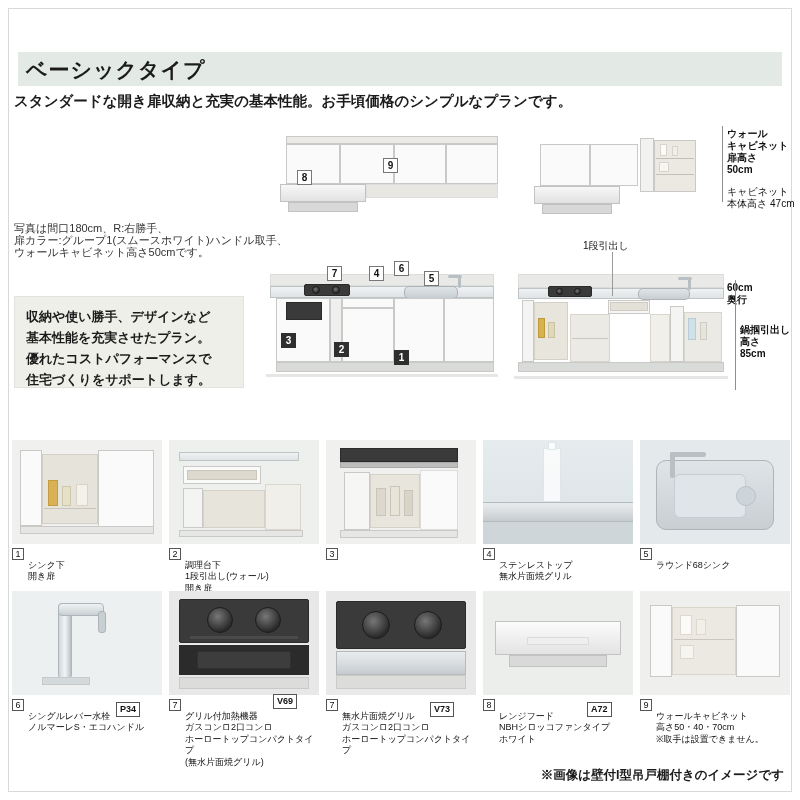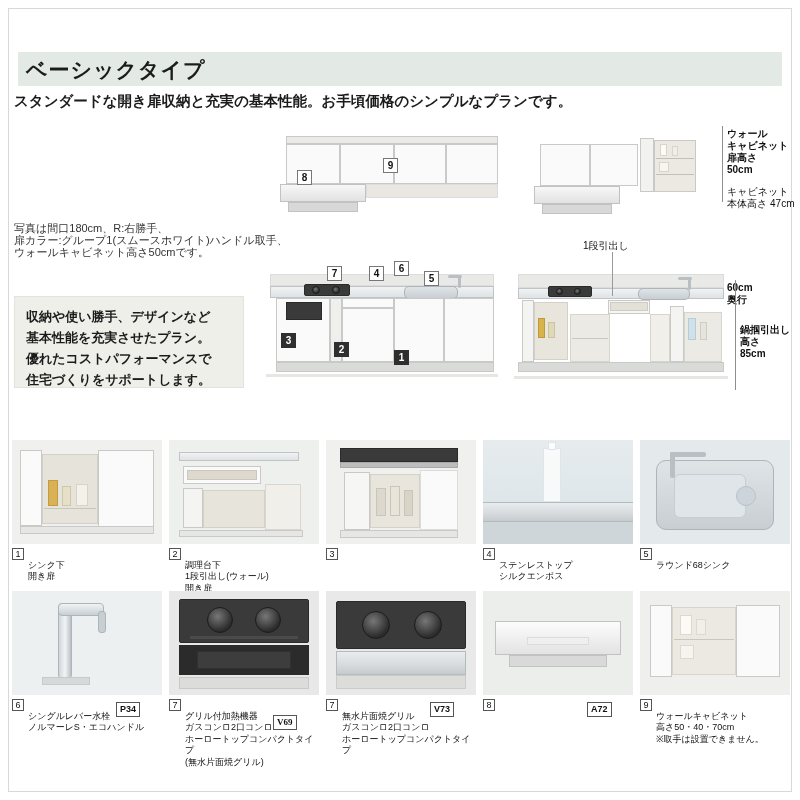--- a/index.html
+++ b/index.html
@@ -404,21 +404,21 @@
         <div class="bg-soft" style="background:#e8edef;"></div>
         <div class="panel" style="left:0; top:0; width:150px; height:62px; background:linear-gradient(180deg,#e6ecee 0%,#dfe6e9 100%); border:0;"></div>
         <div class="panel steel" style="left:0; top:62px; width:150px; height:20px; border-left:0; border-right:0;"></div>
         <div class="panel" style="left:0; top:82px; width:150px; height:22px; background:#cfd6da; border:0;"></div>
 
         <div class="panel" style="left:60px; top:8px; width:18px; height:54px; background:rgba(255,255,255,0.75); border-color:#dfe6e8;"></div>
         <div class="panel" style="left:65px; top:2px; width:8px; height:8px; background:rgba(255,255,255,0.85); border-color:#dfe6e8;"></div>
       </div>
       <div class="cap" style="white-space:pre-line;">
         <span class="num">4</span><span>ステンレストップ
-シルクエンボス</span>
+無水片面焼グリル</span>
       </div>
     </div>
 
     <div class="cell" style="left:632px; top:0;">
       <div class="thumb">
         <div class="bg-soft" style="background:#e4e9ec;"></div>
         <div class="sinkbowl" style="left:16px; top:20px; width:118px; height:70px; border-radius:10px;"></div>
         <div class="panel" style="left:34px; top:34px; width:72px; height:44px; background:#dfe5e9; border-color:#c6ced3; border-radius:6px;"></div>
         <div class="panel" style="left:96px; top:46px; width:20px; height:20px; background:#cdd5da; border-color:#b9c2c8; border-radius:50%;"></div>
         <div class="faucet" style="left:30px; top:12px; width:5px; height:26px;"></div>
@@ -454,21 +454,21 @@
         <div class="panel dark" style="left:10px; top:54px; width:130px; height:30px; background:#2b2b2b;"></div>
         <div class="panel" style="left:28px; top:60px; width:94px; height:18px; background:#3d3d3d; border-color:#303030;"></div>
         <div class="panel grey" style="left:10px; top:86px; width:130px; height:12px; background:#dcdcda;"></div>
       </div>
       <div class="cap" style="white-space:pre-line;">
         <span class="num">7</span><span>グリル付加熱機器
 ガスコンロ2口コンロ
 ホーロートップコンパクトタイプ
 (無水片面焼グリル)</span>
       </div>
-      <div class="code" style="left:104px; top:124px;font-family:Liberation Serif, serif;">V69</div>
+      <div class="code" style="left:104px; top:103px;">V69</div>
     </div>
 
     <div class="cell" style="left:318px; top:151px;">
       <div class="thumb">
         <div class="bg-soft" style="background:#e9e9e9;"></div>
         <div class="panel dark" style="left:10px; top:10px; width:130px; height:48px; border-radius:2px;"></div>
         <div class="burner" style="left:36px; top:20px; width:28px; height:28px;"></div>
         <div class="burner" style="left:88px; top:20px; width:28px; height:28px;"></div>
         <div class="panel steel" style="left:10px; top:60px; width:130px; height:24px;"></div>
         <div class="panel" style="left:10px; top:84px; width:130px; height:14px; background:#dcdcda; border-color:#cbcbc9;"></div>
@@ -482,21 +482,23 @@
     </div>
 
     <div class="cell" style="left:475px; top:151px;">
       <div class="thumb">
         <div class="bg-soft" style="background:#eceeec;"></div>
         <div class="hood" style="left:12px; top:30px; width:126px; height:34px; background:linear-gradient(180deg,#fcfcfc,#e3e3e3);"></div>
         <div class="panel" style="left:44px; top:46px; width:62px; height:8px; background:#efefef; border-color:#dcdcdc;"></div>
         <div class="hood" style="left:26px; top:64px; width:98px; height:12px; background:#d9d9d9;"></div>
       </div>
       <div class="cap" style="white-space:pre-line;">
-        <span class="num">8</span>
+        <span class="num">8</span><span>レンジフード
+NBHシロッコファンタイプ
+ホワイト</span>
       </div>
       <div class="code" style="left:104px; top:111px;">A72</div>
     </div>
 
     <div class="cell" style="left:632px; top:151px;">
       <div class="thumb">
         <div class="bg-soft" style="background:#efefed;"></div>
         <div class="panel white" style="left:10px; top:14px; width:22px; height:72px;"></div>
         <div class="panel" style="left:32px; top:16px; width:64px; height:68px; background:#ece9e2; border-color:#d9d5cc;"></div>
         <div class="line" style="left:34px; top:48px; width:60px; height:1px; background:#cbc7bd;"></div>
@@ -507,13 +509,14 @@
       </div>
       <div class="cap" style="white-space:pre-line;">
         <span class="num">9</span><span>ウォールキャビネット
 高さ50・40・70cm
 ※取手は設置できません。</span>
       </div>
     </div>
 
   </div>
 
+  <div class="footnote">※画像は壁付I型吊戸棚付きのイメージです</div>
 </div>
 
 </body></html>

